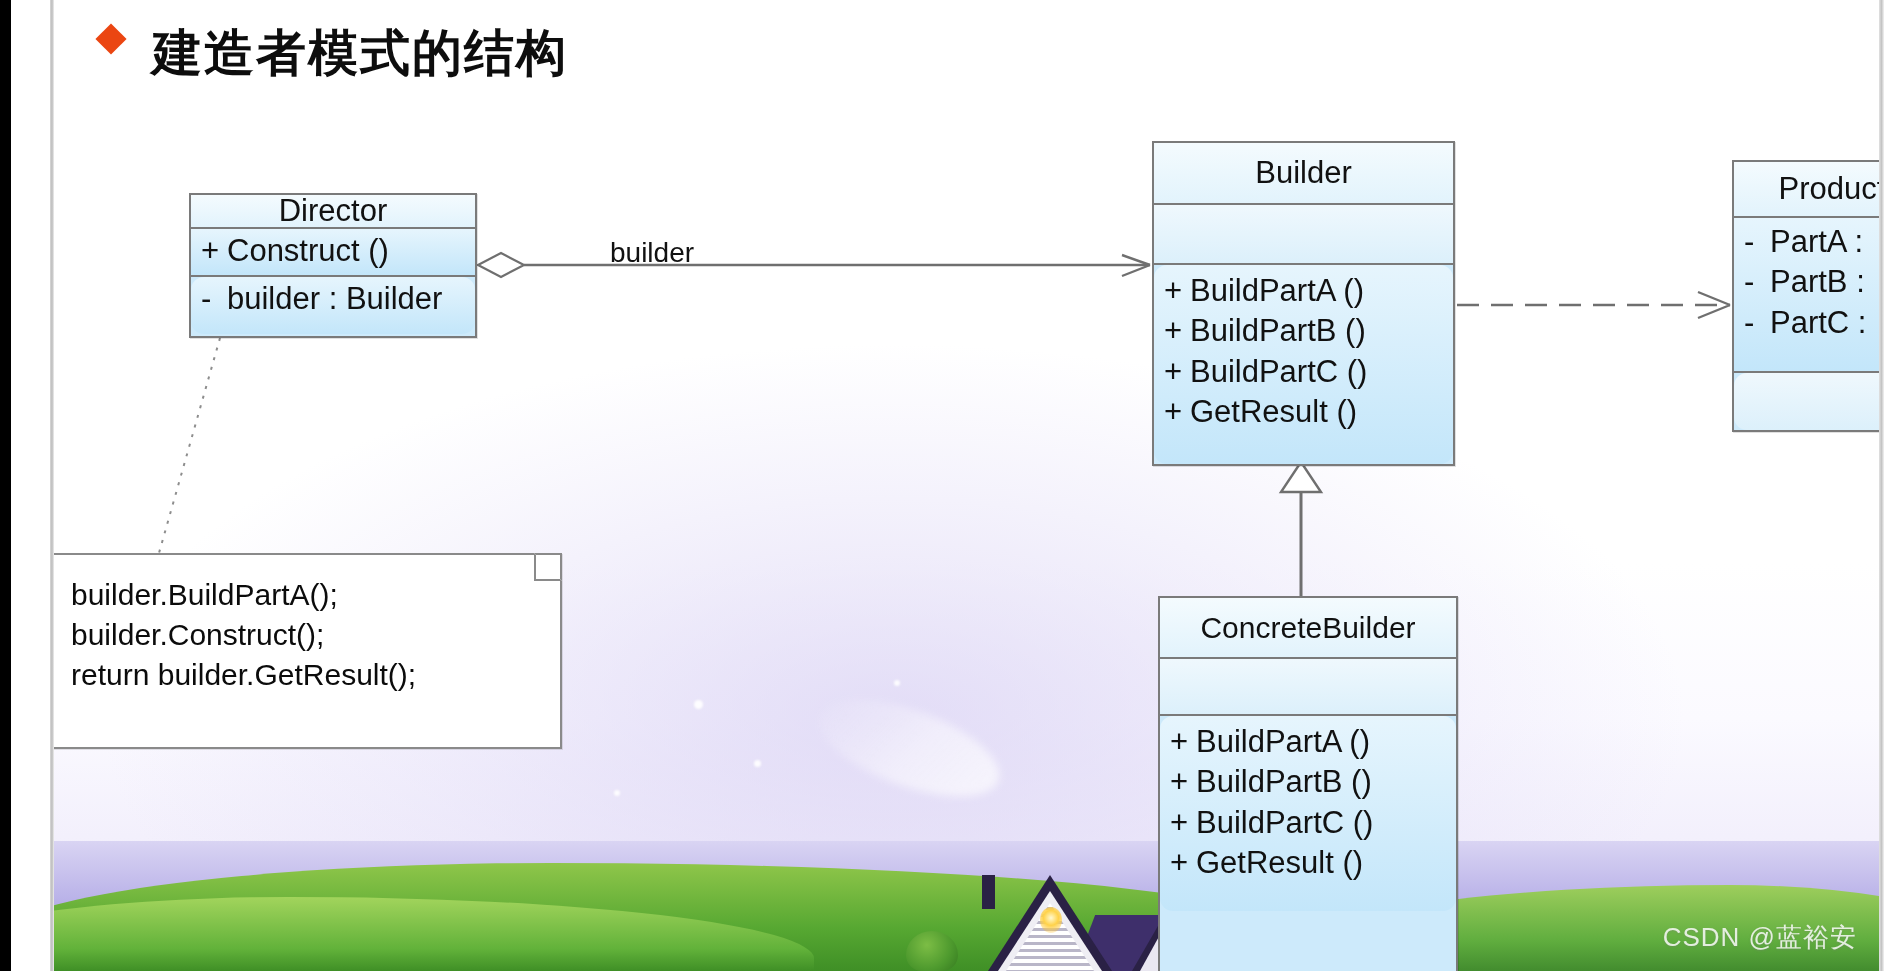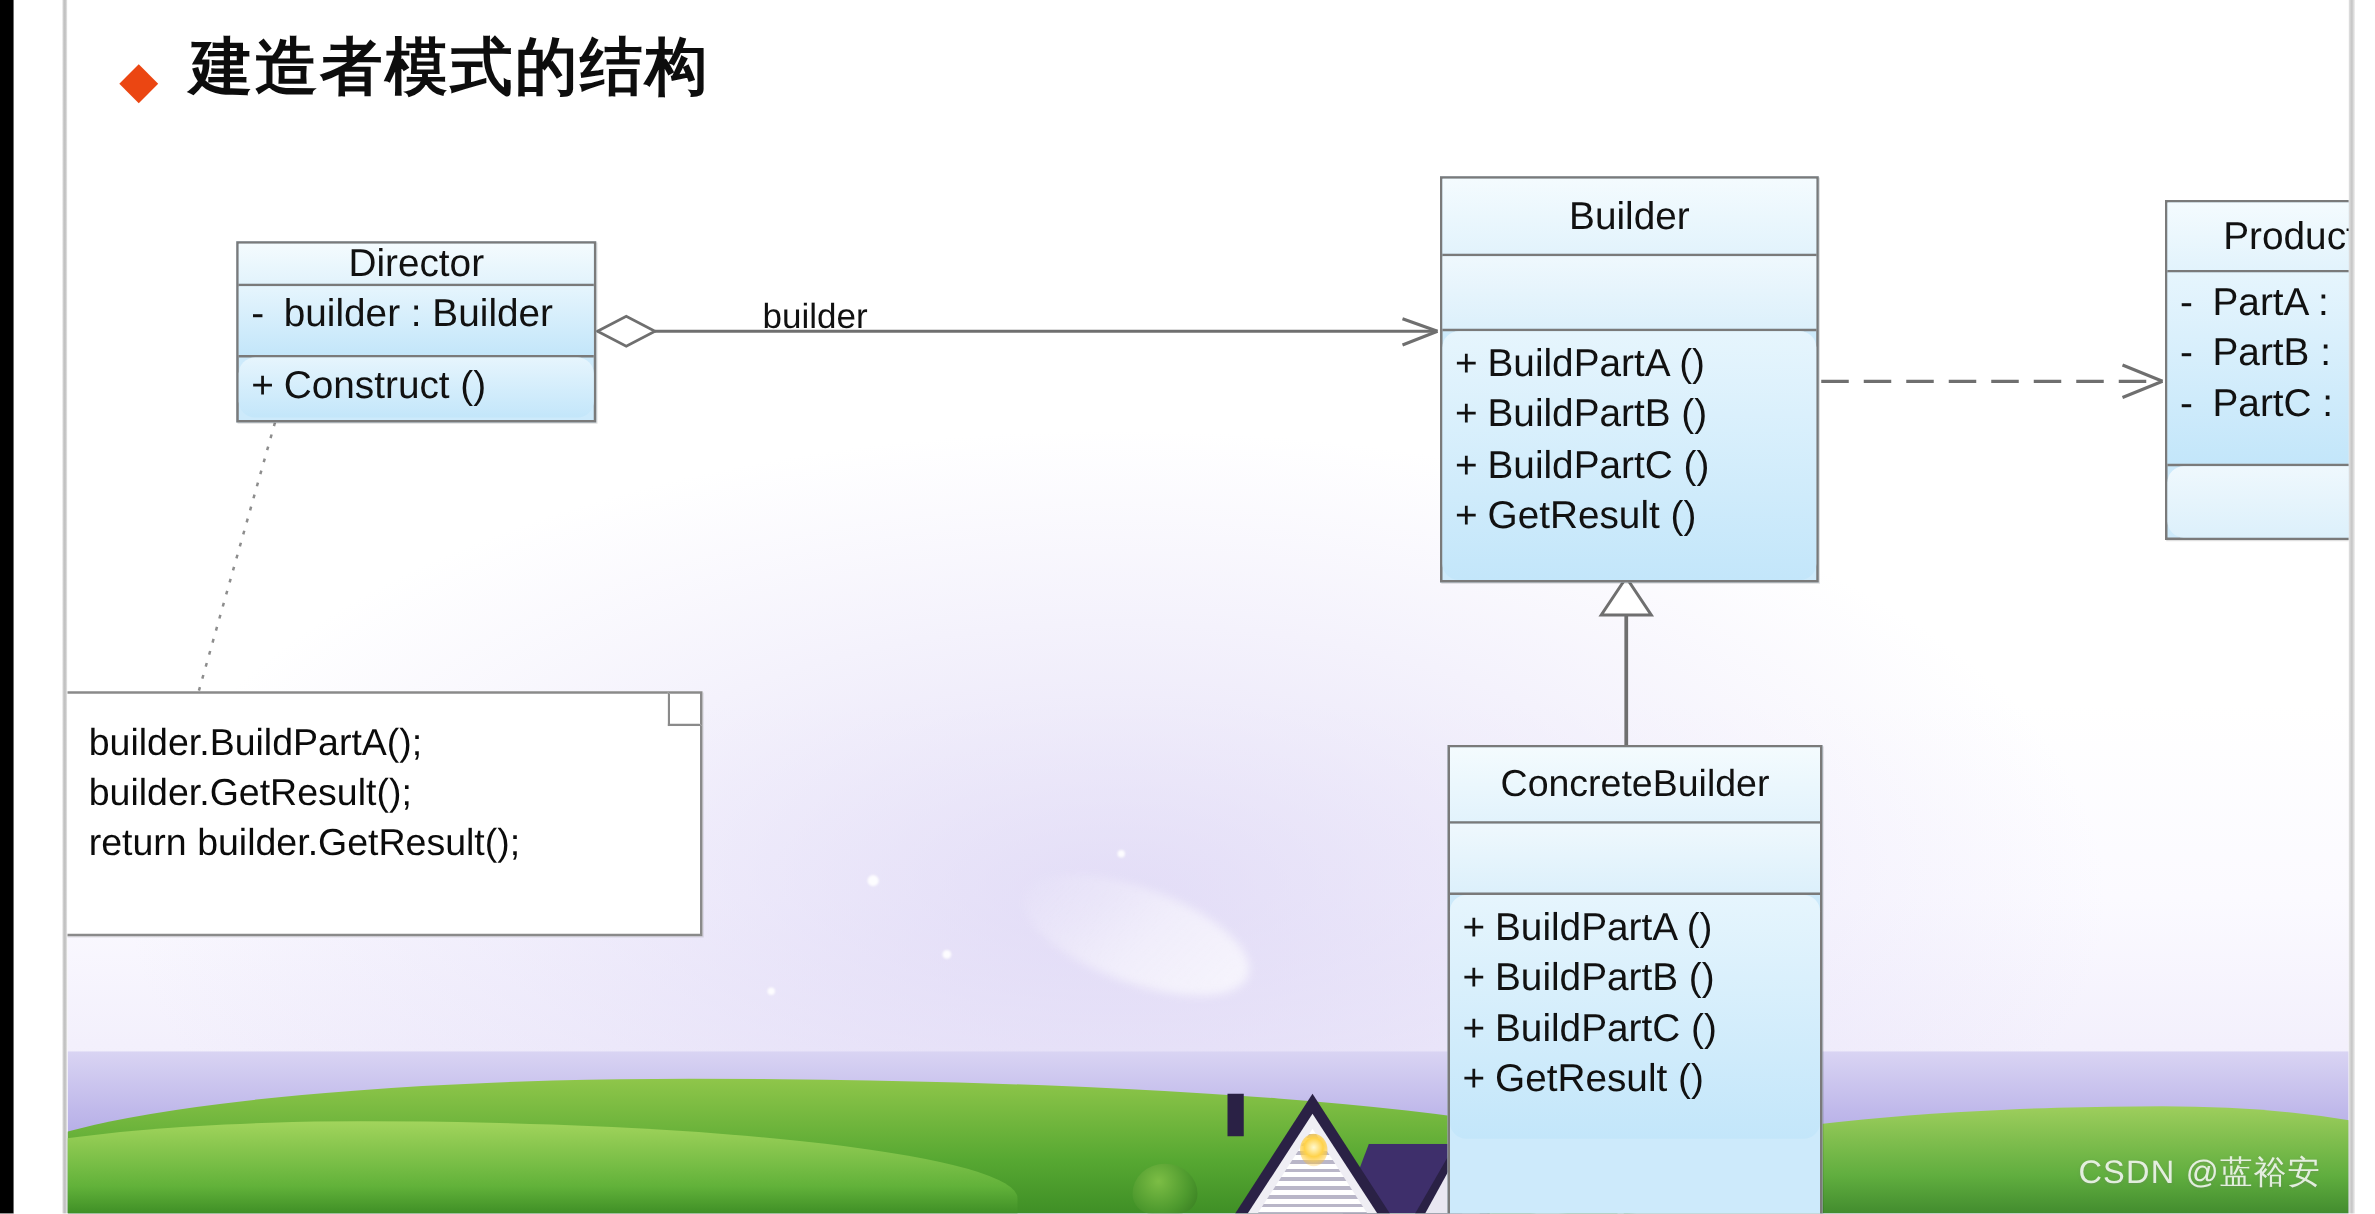--- a/index.html
+++ b/index.html
@@ -170,21 +170,21 @@
     background: rgba(255,255,255,0.9);
     border-radius: 50%;
     filter: blur(1px);
   }
 
   
   .title-row {
     position: absolute;
     left: 46px; top: 28px;
     display: flex;
-    align-items: flex-end;
+    align-items: flex-start;
     gap: 30px;
   }
   .title-bullet {
     width: 0; height: 0;
     transform: rotate(45deg);
     width: 22px; height: 22px;
     background: #eb4612;
   }
   .title-text {
     font-family: "DejaVu Sans", sans-serif;
@@ -370,25 +370,25 @@
 
       <g>
         <line x1="166" y1="338" x2="105" y2="553" stroke="#8d8d8d" stroke-width="2" stroke-dasharray="3 7"></line>
       </g>
     </svg>
 
     <div class="assoc-label" style="left:556px; top:237px;">builder</div>
 
     <div class="uml-box" id="box-director">
       <div class="uml-section uml-title">Director</div>
+      <div class="uml-section uml-ops">
+        <div class="uml-line"><span class="vis">+</span><span>Construct ()</span></div>
+      </div>
       <div class="uml-section uml-attrs">
         <div class="uml-line"><span class="vis">-</span><span>builder : Builder</span></div>
-      </div>
-      <div class="uml-section uml-ops">
-        <div class="uml-line"><span class="vis">+</span><span>Construct ()</span></div>
       </div>
     </div>
 
     <div class="uml-box" id="box-builder">
       <div class="uml-section uml-title">Builder</div>
       <div class="uml-section uml-empty"></div>
       <div class="uml-section uml-ops">
         <div class="uml-line"><span class="vis">+</span><span>BuildPartA ()</span></div>
         <div class="uml-line"><span class="vis">+</span><span>BuildPartB ()</span></div>
         <div class="uml-line"><span class="vis">+</span><span>BuildPartC ()</span></div>
@@ -414,21 +414,21 @@
         <div class="uml-line"><span class="vis">-</span><span>PartB :</span></div>
         <div class="uml-line"><span class="vis">-</span><span>PartC :</span></div>
       </div>
       <div class="uml-section uml-empty"></div>
     </div>
 
     <div class="note-box">
       <div class="note-fold"></div>
       <div class="note-lines">
         <div class="note-line">builder.BuildPartA();</div>
-        <div class="note-line">builder.GetResult();</div>
+        <div class="note-line">builder.Construct();</div>
         <div class="note-line">return builder.GetResult();</div>
       </div>
     </div>
 
     <div class="watermark">CSDN @蓝裕安</div>
 
   </div>
 
   <div class="slide-right-rule"></div>
   <div class="frame-right-edge"></div>

